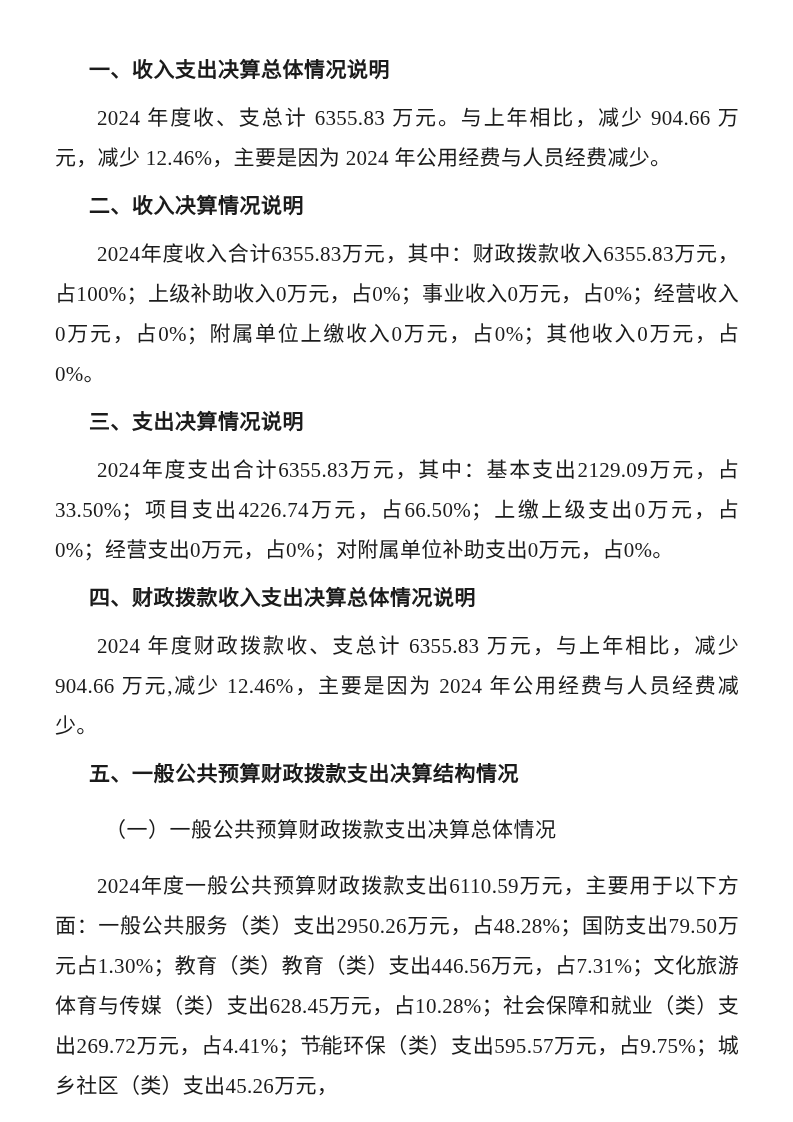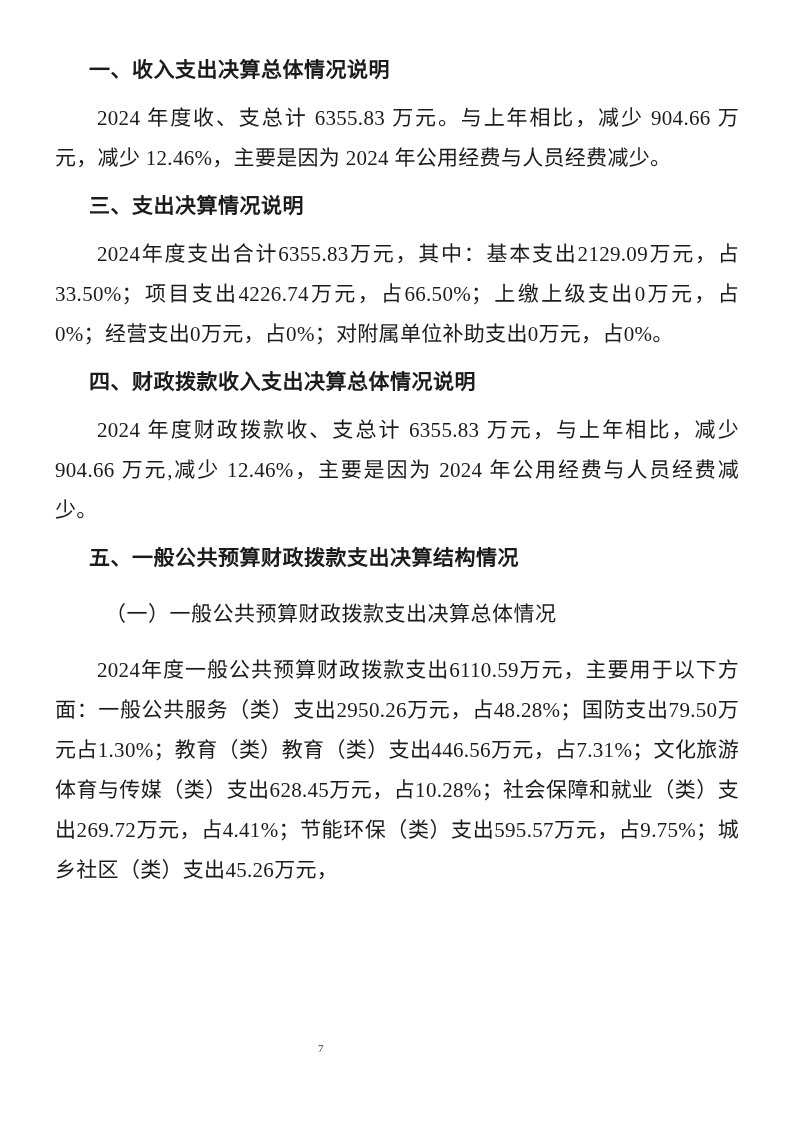--- a/index.html
+++ b/index.html
@@ -62,20 +62,22 @@
 </style>
 </head>
 <body>
 
 <div class="page">
   <div class="content">
 
     <h2 class="section-heading">一、收入支出决算总体情况说明</h2>
     <p class="para">2024 年度收、支总计 6355.83 万元。与上年相比，减少 904.66 万元，减少 12.46%，主要是因为 2024 年公用经费与人员经费减少。</p>
 
+    <h2 class="section-heading">二、收入决算情况说明</h2>
+    <p class="para">2024年度收入合计6355.83万元，其中：财政拨款收入6355.83万元，占100%；上级补助收入0万元，占0%；事业收入0万元，占0%；经营收入0万元，占0%；附属单位上缴收入0万元，占0%；其他收入0万元，占0%。</p>
 
     <h2 class="section-heading">三、支出决算情况说明</h2>
     <p class="para">2024年度支出合计6355.83万元，其中：基本支出2129.09万元，占33.50%；项目支出4226.74万元，占66.50%；上缴上级支出0万元，占0%；经营支出0万元，占0%；对附属单位补助支出0万元，占0%。</p>
 
     <h2 class="section-heading">四、财政拨款收入支出决算总体情况说明</h2>
     <p class="para">2024 年度财政拨款收、支总计 6355.83 万元，与上年相比，减少 904.66 万元,减少 12.46%，主要是因为 2024 年公用经费与人员经费减少。</p>
 
     <h2 class="section-heading">五、一般公共预算财政拨款支出决算结构情况</h2>
 
     <h3 class="sub-heading">（一）一般公共预算财政拨款支出决算总体情况</h3>

